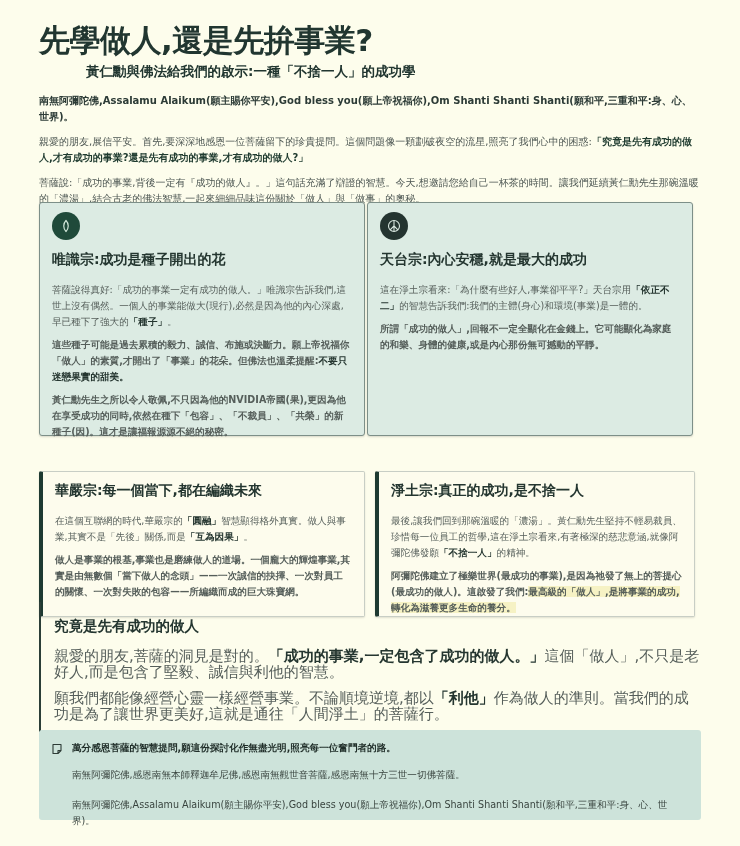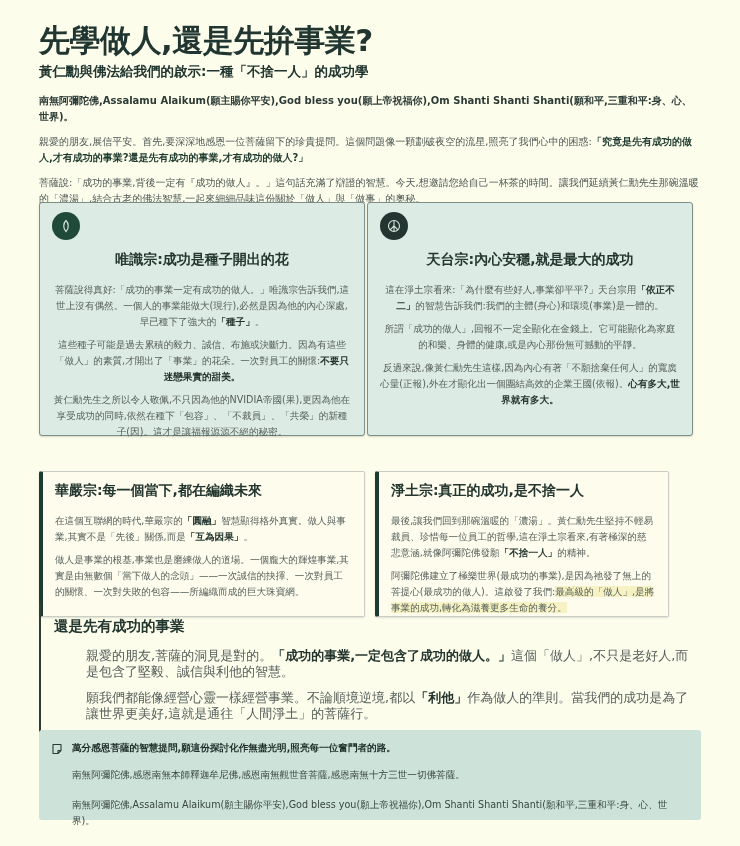--- a/index.html
+++ b/index.html
@@ -11,64 +11,65 @@
     position: relative;
   }
   .page { position: absolute; left: 39px; top: 24px; width: 662px; }
   .title {
     font-size: 31px; font-weight: bold; color: #213630;
     letter-spacing: -0.5px; line-height: 32px;
   }
   .subtitle {
     margin-top: 5px; font-size: 13.5px; font-weight: bold; color: #213630;
     line-height: 20px;
+    margin-left: 47px;
   }
   .blessing {
     margin-top: 12px; font-size: 10px; font-weight: bold; color: #2c3b36;
     line-height: 16px;
   }
   p.intro {
     margin-top: 9px; font-size: 10px; line-height: 16px; color: #4c5652;
   }
   p.intro b { color: #1f3b2f; }
   .grid {
     position: absolute; top: 178px; left: 0; width: 662px;
   }
   .card {
     position: absolute; border: 1px solid #7d8f88; border-radius: 3px;
     padding: 0 12px;
   }
-  .card.teal { background: #dcebe3; box-shadow: 0 1px 2px rgba(0,0,0,0.15); text-align: center; }
+  .card.teal { background: #dcebe3; box-shadow: 0 1px 2px rgba(0,0,0,0.15); }
   .card.cream { background: #fdfced; border-color: #c8cec5; border-left: 4px solid #1e3a31; border-radius: 2px; box-shadow: 0 1px 2px rgba(0,0,0,0.12); }
   .icon-circle {
     width: 28px; height: 28px; border-radius: 50%;
     display: flex; align-items: center; justify-content: center;
     margin-top: 9px;
   }
   .icon-circle svg { width: 14px; height: 14px; }
   .card h3 {
     font-size: 14px; font-weight: bold; color: #243630; line-height: 20px;
     margin-top: 9px;
   }
   .card p {
     font-size: 9.6px; line-height: 16px; color: #555e5a; margin-top: 13px;
   }
-  .card p + p { margin-top: 7px; }
+  .card p + p { margin-top: 7px; font-weight: bold; }
   .card p b { color: #253630; }
   .hl { background: #f6f2c4; color: #555e5a; }
   .section {
     position: absolute; left: 0; top: 578px; width: 662px;
     border-left: 2px solid #2b3e37; padding-left: 13px;
   }
   .section h2 {
     font-size: 14.5px; font-weight: bold; color: #243630; margin-top: 14px;
     line-height: 20px;
   }
   .section p {
-    font-size: 13px; line-height: 16px; color: #555e5a; margin-top: 12px; margin-left: 32px;
+    font-size: 15px; line-height: 16px; color: #555e5a; margin-top: 12px;
   }
   .section p + p { margin-top: 10px; }
   .section p b { color: #253630; }
   .note {
     position: absolute; left: 0; top: 706px; width: 662px; height: 90px;
     background: #cde3da; border-radius: 3px; padding: 10px 12px;
   }
   .note-row { display: flex; align-items: flex-start; }
   .note-icon { width: 12px; height: 12px; margin-top: 3px; margin-right: 9px; flex: none; }
   .note .lead { font-size: 9.6px; font-weight: bold; color: #1f2d28; line-height: 16px; }
@@ -88,52 +89,51 @@
   <div class="grid">
 
     <div class="card teal" style="left:0;top:0;width:326px;height:234px;">
       <div class="icon-circle" style="background:#1f4a3a;">
         <svg viewBox="0 0 14 14">
             <path d="M7 1.5 C10 4.5 10 9.5 7 12.5 C4 9.5 4 4.5 7 1.5 Z" fill="none" stroke="#cfe5d8" stroke-width="1.2"></path>
           </svg>
       </div>
       <h3>唯識宗:成功是種子開出的花</h3>
       <p><span>菩薩說得真好:「成功的事業一定有成功的做人。」唯識宗告訴我們,這世上沒有偶然。一個人的事業能做大(現行),必然是因為他的內心深處,早已種下了強大的</span><b>「種子」</b><span>。</span></p>
-      <p><span>這些種子可能是過去累積的毅力、誠信、布施或決斷力。因為有這些「做人」的素質,才開出了「事業」的花朵。一次對員工的關懷:</span><b>不要只迷戀果實的甜美。</b></p>
+      <p><span>這些種子可能是過去累積的毅力、誠信、布施或決斷力。願上帝祝福你「做人」的素質,才開出了「事業」的花朵。但佛法也溫柔提醒:</span><b>不要只迷戀果實的甜美。</b></p>
       <p>黃仁勳先生之所以令人敬佩,不只因為他的NVIDIA帝國(果),更因為他在享受成功的同時,依然在種下「包容」、「不裁員」、「共榮」的新種子(因)。這才是讓福報源源不絕的秘密。</p>
     </div>
 
     <div class="card teal" style="left:328px;top:0;width:326px;height:234px;">
       <div class="icon-circle" style="background:#243430;">
         <svg viewBox="0 0 14 14">
             <circle cx="7" cy="7" r="5.5" fill="none" stroke="#d8e6df" stroke-width="1.1"></circle>
             <path d="M7 1.5 V12.5 M7 7 L3.1 10.9 M7 7 L10.9 10.9" stroke="#d8e6df" stroke-width="1.1" fill="none"></path>
           </svg>
       </div>
       <h3>天台宗:內心安穩,就是最大的成功</h3>
       <p><span>這在淨土宗看來:「為什麼有些好人,事業卻平平?」天台宗用</span><b>「依正不二」</b><span>的智慧告訴我們:我們的主體(身心)和環境(事業)是一體的。</span></p>
       <p>所謂「成功的做人」,回報不一定全顯化在金錢上。它可能顯化為家庭的和樂、身體的健康,或是內心那份無可撼動的平靜。</p>
-      <p><span>反過來說,像黃仁勳先生這樣,因為內心有著「不願捨棄任何人」的寬廣心量(正報),外在才顯化出一個團結高效的企業王國(依報)。</span><b>心有多大,世界就有多大。</b></p>
     </div>
 
     <div class="card cream" style="left:0;top:269px;width:326px;height:146px;">
       <h3 style="margin-top:8px;">華嚴宗:每一個當下,都在編織未來</h3>
       <p><span>在這個互聯網的時代,華嚴宗的</span><b>「圓融」</b><span>智慧顯得格外真實。做人與事業,其實不是「先後」關係,而是</span><b>「互為因果」</b><span>。</span></p>
       <p>做人是事業的根基,事業也是磨練做人的道場。一個龐大的輝煌事業,其實是由無數個「當下做人的念頭」——一次誠信的抉擇、一次對員工的關懷、一次對失敗的包容——所編織而成的巨大珠寶網。</p>
     </div>
 
-    <div class="card cream" style="left:336px;top:269px;width:294px;height:146px;">
+    <div class="card cream" style="left:336px;top:269px;width:320px;height:146px;">
       <h3 style="margin-top:8px;">淨土宗:真正的成功,是不捨一人</h3>
       <p><span>最後,讓我們回到那碗溫暖的「濃湯」。黃仁勳先生堅持不輕易裁員、珍惜每一位員工的哲學,這在淨土宗看來,有著極深的慈悲意涵,就像阿彌陀佛發願</span><b>「不捨一人」</b><span>的精神。</span></p>
       <p><span>阿彌陀佛建立了極樂世界(最成功的事業),是因為祂發了無上的菩提心(最成功的做人)。這啟發了我們:</span><span class="hl">最高級的「做人」,是將事業的成功,轉化為滋養更多生命的養分。</span></p>
     </div>
   </div>
 
   <div class="section">
-    <h2>還是先有成功的事業</h2>
+    <h2>究竟是先有成功的做人</h2>
     <p><span>親愛的朋友,菩薩的洞見是對的。</span><b>「成功的事業,一定包含了成功的做人。」</b><span>這個「做人」,不只是老好人,而是包含了堅毅、誠信與利他的智慧。</span></p>
     <p style="padding-bottom:10px;"><span>願我們都能像經營心靈一樣經營事業。不論順境逆境,都以</span><b>「利他」</b><span>作為做人的準則。當我們的成功是為了讓世界更美好,這就是通往「人間淨土」的菩薩行。</span></p>
   </div>
 
   <div class="note">
     <div class="note-row">
       <svg class="note-icon" viewBox="0 0 12 12">
           <path d="M2 1.5 H10 V7.5 L7 10.5 H2 Z M7 10.5 V7.5 H10" fill="none" stroke="#2d3b36" stroke-width="1.1" stroke-linejoin="round"></path>
         </svg>
       <div class="lead">萬分感恩菩薩的智慧提問,願這份探討化作無盡光明,照亮每一位奮鬥者的路。</div>

